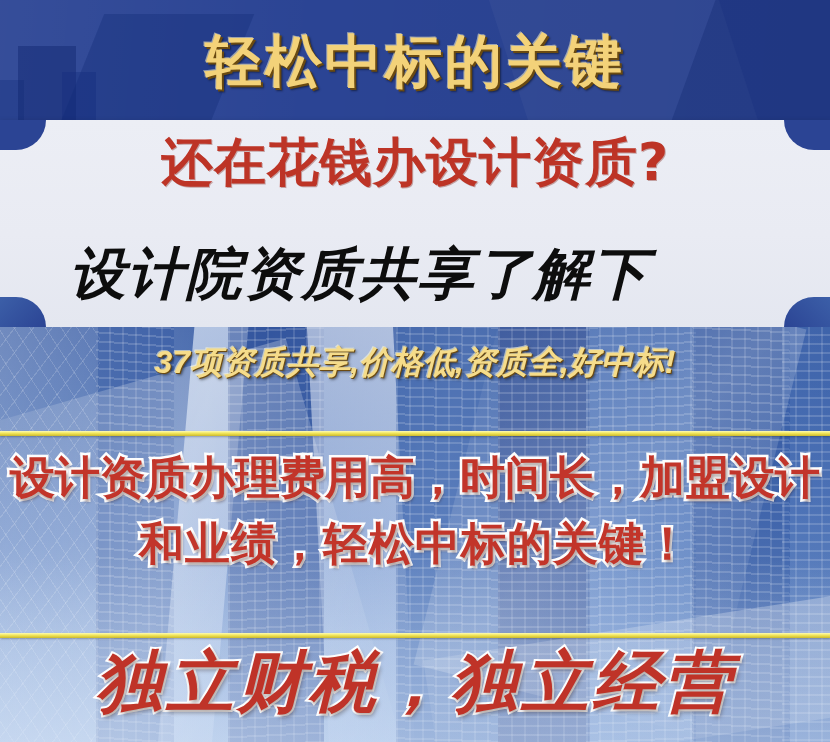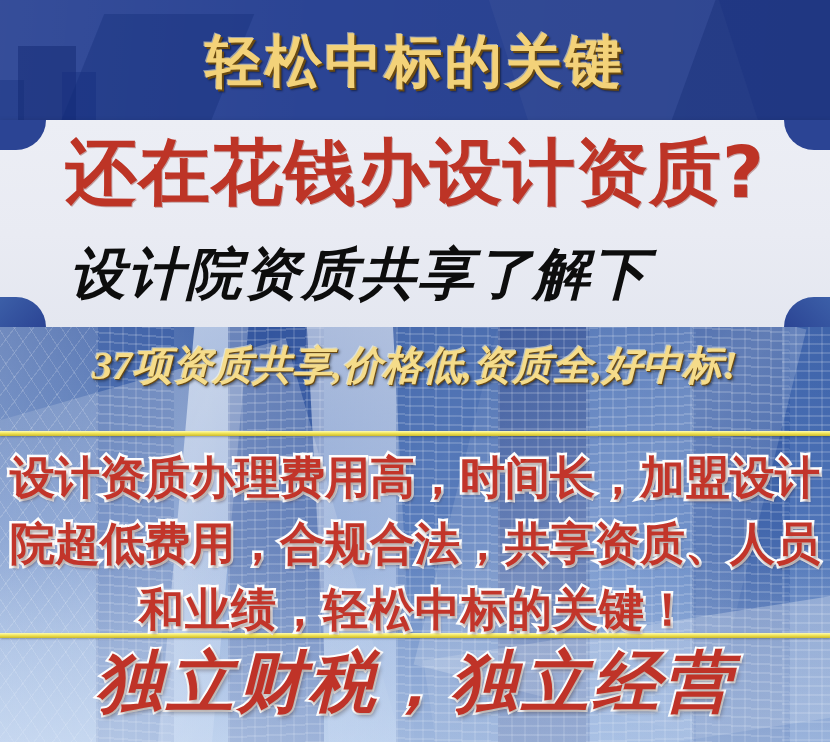--- a/index.html
+++ b/index.html
@@ -108,21 +108,21 @@
            background: linear-gradient(225deg,#3c5fa8,#2b4494); }
 
   .headline {
     position: absolute;
     left: 0;
     top: 16px;
     width: 830px;
     text-align: center;
     font-family: "DejaVu Sans", "Liberation Sans", sans-serif;
     font-weight: bold;
-    font-size: 72px;
+    font-size: 52px;
     line-height: 1.0;
     letter-spacing: 1px;
     color: #bd3426;
     text-shadow: 1px 1px 0 rgba(120,20,10,0.35);
     white-space: nowrap;
   }
   .subhead {
     position: absolute;
     left: 0;
     top: 125px;
@@ -169,24 +169,24 @@
     pointer-events: none;
   }
 
   
   .gold-line {
     position: absolute;
     left: 0;
     top: 346px;
     width: 830px;
     text-align: center;
-    font-family: Liberation Serif, serif;
+    font-family: Liberation Sans, sans-serif;
     font-weight: bold;
     font-style: italic;
-    font-size: 40px;
+    font-size: 32px;
     line-height: 1.0;
     letter-spacing: 0px;
     color: #f5dc8a;
     text-shadow:
       1px 1px 0 #6c4b12,
       2px 2px 3px rgba(0,0,0,0.55),
      -1px -1px 0 rgba(255,250,215,0.6);
     white-space: nowrap;
   }
 
@@ -298,19 +298,18 @@
     <div class="wash" style="left:430px; top:300px; width:420px; height:120px; background:linear-gradient(200deg,rgba(255,255,255,0.30),rgba(255,255,255,0.00)); transform:rotate(-9deg);"></div>
   </div>
 
   <div class="gold-line">37项资质共享,价格低,资质全,好中标!</div>
 
   <div class="rule rule-1"></div>
   <div class="rule rule-2"></div>
 
   <div class="body-copy">
     <span class="line">设计资质办理费用高，时间长，加盟设计</span>
-    <span class="line">院超低费用，合规合法，共享资质、人员</span>
     <span class="line last">和业绩，轻松中标的关键！</span>
   </div>
 
   <div class="footer-copy">独立财税，独立经营</div>
 
 </div>
 
 </body></html>

